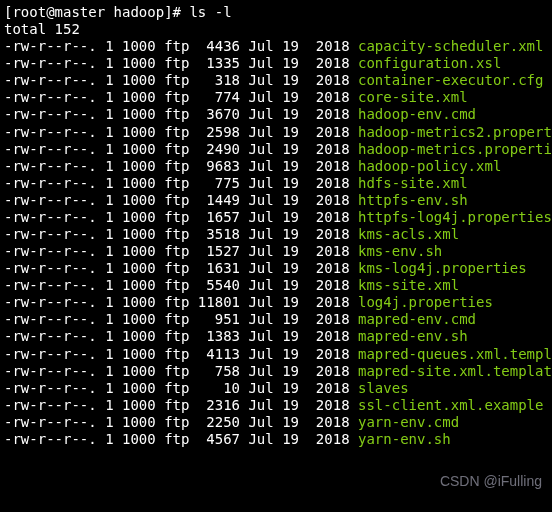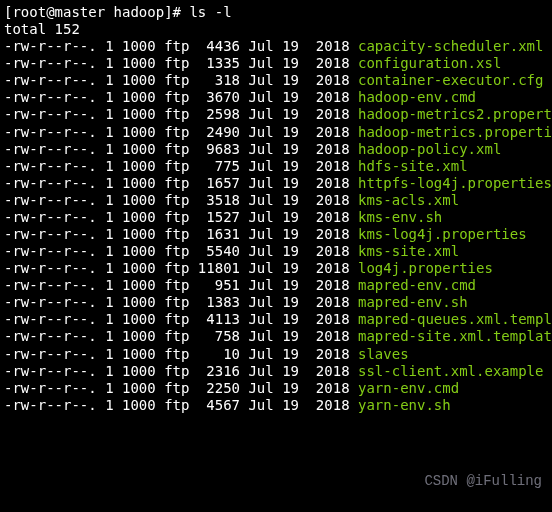--- a/index.html
+++ b/index.html
@@ -1,33 +1,35 @@
 <!DOCTYPE html>
 <html><head>
 <meta charset="utf-8">
 <style>
 body{margin:0;background:#000;font-family:Consolas,Monaco,monospace;font-size:14px;line-height:1.22;color:#fff;padding:4px;width:552px;height:512px;box-sizing:border-box;overflow:hidden}
 .line{white-space:pre}
 .gray{color:#84cc16}
-.watermark{position:absolute;right:10px;bottom:22px;color:rgba(200,200,220,0.55);font-size:14px;font-family:Liberation Mono, monospace}
+.watermark{position:absolute;right:10px;bottom:22px;color:rgba(200,200,220,0.55);font-size:14px;font-family:Liberation Sans, sans-serif}
 </style>
 </head>
 <body>
 
 <div id="term">
     <div class="line"><span>[root@master hadoop]# </span><span>ls -l</span></div>
     <div class="line"><span>total 152</span></div>
     <div class="line"><span>-rw-r--r--. 1 1000 ftp  4436 Jul 19  2018 </span><span class="gray">capacity-scheduler.xml</span></div>
     <div class="line"><span>-rw-r--r--. 1 1000 ftp  1335 Jul 19  2018 </span><span class="gray">configuration.xsl</span></div>
     <div class="line"><span>-rw-r--r--. 1 1000 ftp   318 Jul 19  2018 </span><span class="gray">container-executor.cfg</span></div>
+    <div class="line"><span>-rw-r--r--. 1 1000 ftp   774 Jul 19  2018 </span><span class="gray">core-site.xml</span></div>
     <div class="line"><span>-rw-r--r--. 1 1000 ftp  3670 Jul 19  2018 </span><span class="gray">hadoop-env.cmd</span></div>
     <div class="line"><span>-rw-r--r--. 1 1000 ftp  2598 Jul 19  2018 </span><span class="gray">hadoop-metrics2.properties</span></div>
     <div class="line"><span>-rw-r--r--. 1 1000 ftp  2490 Jul 19  2018 </span><span class="gray">hadoop-metrics.properties</span></div>
     <div class="line"><span>-rw-r--r--. 1 1000 ftp  9683 Jul 19  2018 </span><span class="gray">hadoop-policy.xml</span></div>
     <div class="line"><span>-rw-r--r--. 1 1000 ftp   775 Jul 19  2018 </span><span class="gray">hdfs-site.xml</span></div>
+    <div class="line"><span>-rw-r--r--. 1 1000 ftp  1449 Jul 19  2018 </span><span class="gray">httpfs-env.sh</span></div>
     <div class="line"><span>-rw-r--r--. 1 1000 ftp  1657 Jul 19  2018 </span><span class="gray">httpfs-log4j.properties</span></div>
     <div class="line"><span>-rw-r--r--. 1 1000 ftp  3518 Jul 19  2018 </span><span class="gray">kms-acls.xml</span></div>
     <div class="line"><span>-rw-r--r--. 1 1000 ftp  1527 Jul 19  2018 </span><span class="gray">kms-env.sh</span></div>
     <div class="line"><span>-rw-r--r--. 1 1000 ftp  1631 Jul 19  2018 </span><span class="gray">kms-log4j.properties</span></div>
     <div class="line"><span>-rw-r--r--. 1 1000 ftp  5540 Jul 19  2018 </span><span class="gray">kms-site.xml</span></div>
     <div class="line"><span>-rw-r--r--. 1 1000 ftp 11801 Jul 19  2018 </span><span class="gray">log4j.properties</span></div>
     <div class="line"><span>-rw-r--r--. 1 1000 ftp   951 Jul 19  2018 </span><span class="gray">mapred-env.cmd</span></div>
     <div class="line"><span>-rw-r--r--. 1 1000 ftp  1383 Jul 19  2018 </span><span class="gray">mapred-env.sh</span></div>
     <div class="line"><span>-rw-r--r--. 1 1000 ftp  4113 Jul 19  2018 </span><span class="gray">mapred-queues.xml.template</span></div>
     <div class="line"><span>-rw-r--r--. 1 1000 ftp   758 Jul 19  2018 </span><span class="gray">mapred-site.xml.template</span></div>

